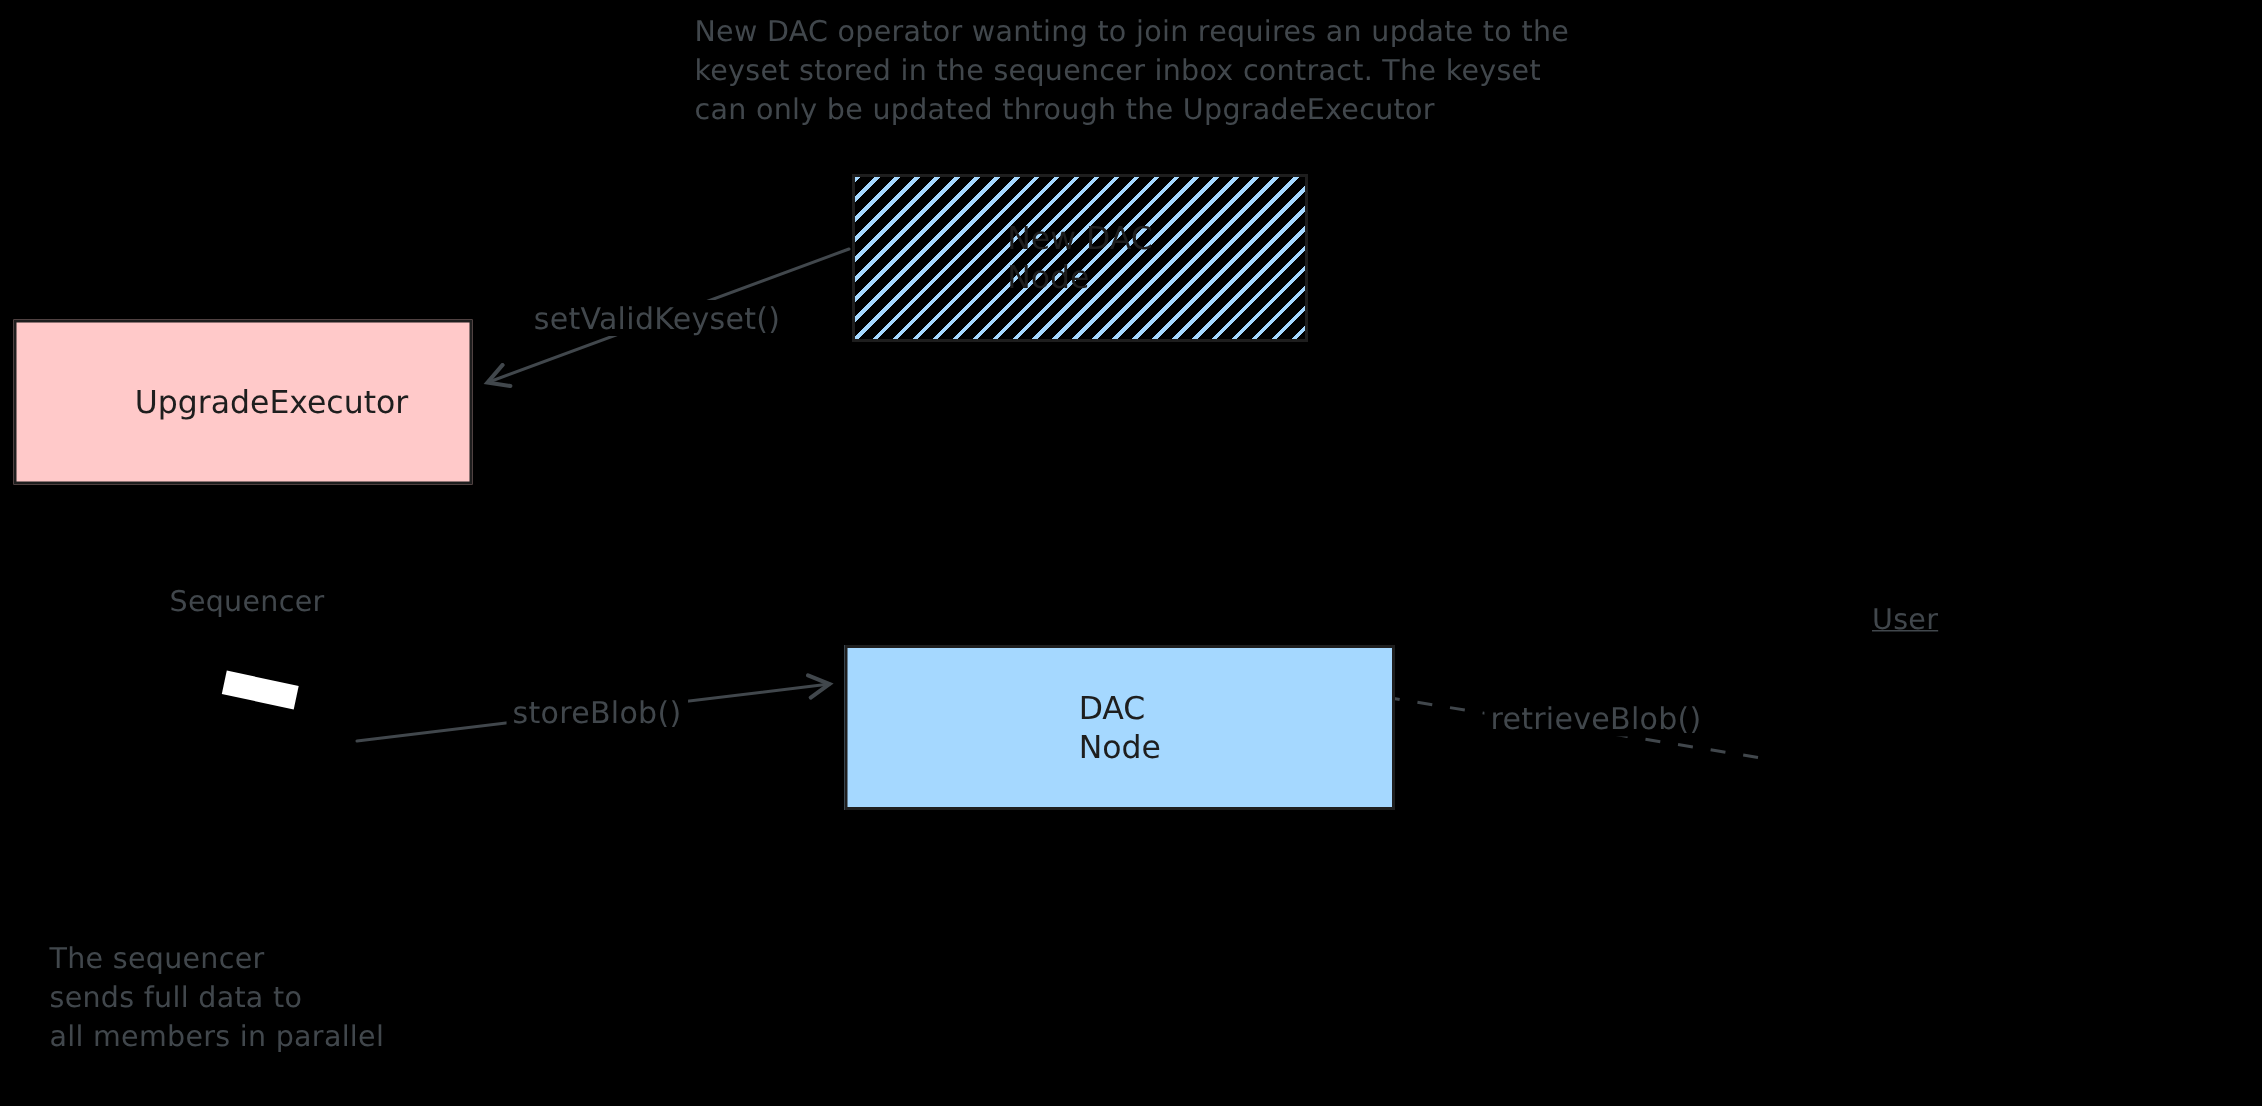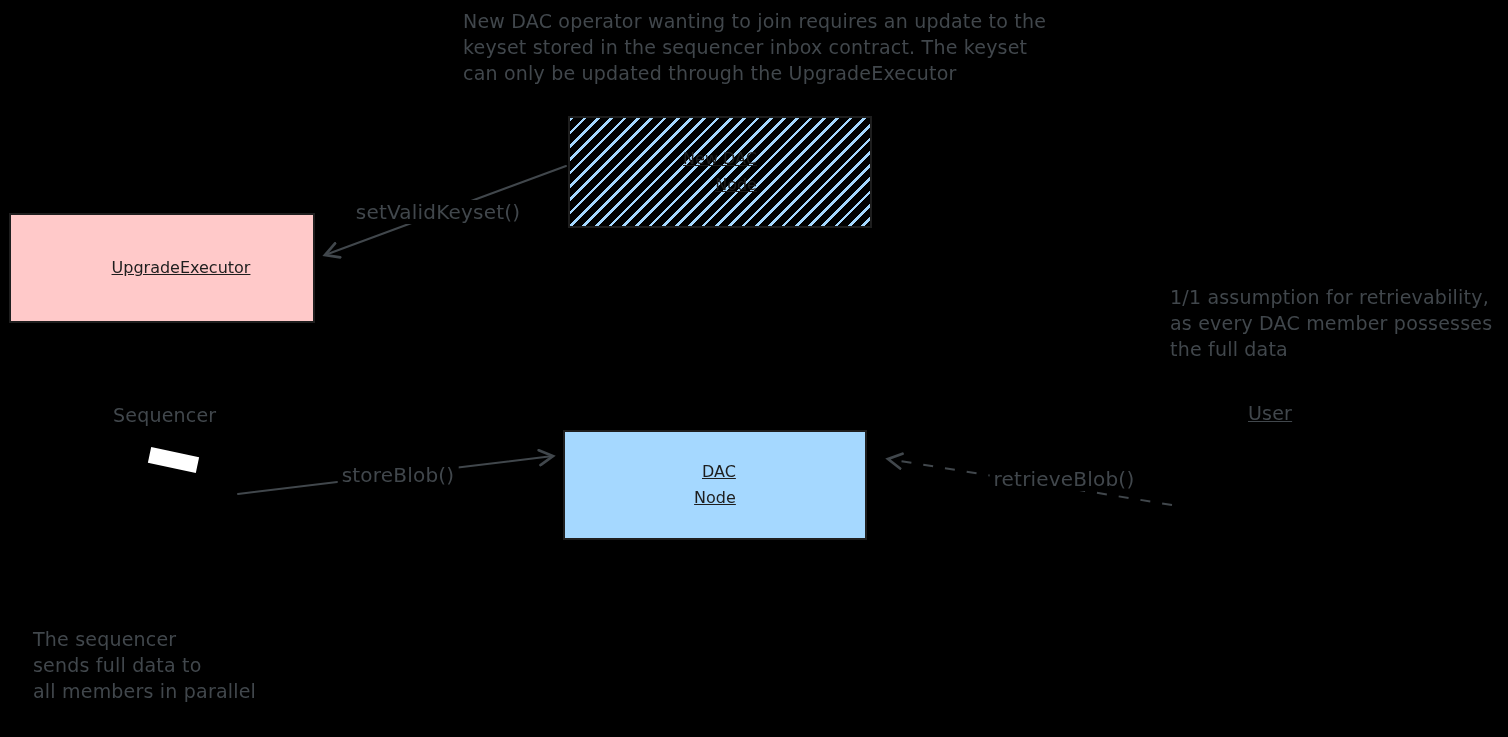--- a/index.html
+++ b/index.html
@@ -31,35 +31,34 @@
   #note-top { left: 463px; top: 8px; }
   #note-right { left: 1170px; top: 284px; }
   #note-bottom-left { left: 33px; top: 626px; }
 
   .box {
     position: absolute;
     border: 2px solid #1e1e1e;
     display: flex;
     align-items: center;
     justify-content: center;
-    text-align: right;
+    text-align: left;
     color: #1e1e1e;
-    font-size: 16px;
+    font-size: 21px;
     line-height: 26px;
     white-space: pre-line;
     box-sizing: border-box;
-    text-decoration: underline;
   }
   #box-upgrade-executor {
     left: 9px; top: 213px; width: 306px; height: 110px;
     background: #ffc9c9;
     padding-left: 38px;
   }
   #box-dac-node {
-    left: 563px; top: 430px; width: 304px; height: 110px;
+    left: 563px; top: 430px; width: 367px; height: 110px;
     background: #a5d8ff;
   }
   #box-new-dac-node {
     left: 568px; top: 116px; width: 304px; height: 112px;
     background: repeating-linear-gradient(
       135deg,
       #a5d8ff 0px, #a5d8ff 2.6px,
       transparent 2.6px, transparent 9.4px
     );
   }
@@ -79,21 +78,21 @@
   #label-store-blob { left: 398px; top: 463px; }
   #label-retrieve-blob { left: 1024px; top: 467px; margin-left: 40px; }
 
   .actor-label {
     position: absolute;
     color: #41474c;
     font-size: 19px;
     letter-spacing: 0.2px;
     white-space: nowrap;
   }
-  #label-sequencer { left: 113px; top: 404px; }
+  #label-sequencer { left: 113px; top: 390px; }
   #label-user { left: 1248px; top: 402px; text-decoration: underline; }
 
   #sequencer-chip {
     position: absolute;
     left: 149px; top: 452px;
     width: 49px; height: 16px;
     background: #ffffff;
     transform: rotate(12deg);
   }
 </style>
@@ -110,23 +109,20 @@
     </defs>
     <line x1="566" y1="166" x2="325" y2="255" stroke="#41474c" stroke-width="2" stroke-linecap="round" marker-end="url(#ah)"></line>
     <line x1="238" y1="494" x2="553" y2="456" stroke="#41474c" stroke-width="2" stroke-linecap="round" marker-end="url(#ah)"></line>
     <line x1="1172" y1="505" x2="888" y2="459" stroke="#41474c" stroke-width="2" stroke-linecap="butt" stroke-dasharray="10 12" marker-end="url(#ah)"></line>
   </svg>
 
   <div class="note" id="note-top">New DAC operator wanting to join requires an update to the
 keyset stored in the sequencer inbox contract. The keyset
 can only be updated through the UpgradeExecutor</div>
 
-  <div class="note" id="note-right">1/1 assumption for retrievability,
-as every DAC member possesses
-the full data</div>
 
   <div class="note" id="note-bottom-left">The sequencer
 sends full data to
 all members in parallel</div>
 
   <div class="box" id="box-new-dac-node">
     <span>New DAC
 Node</span>
   </div>
 

